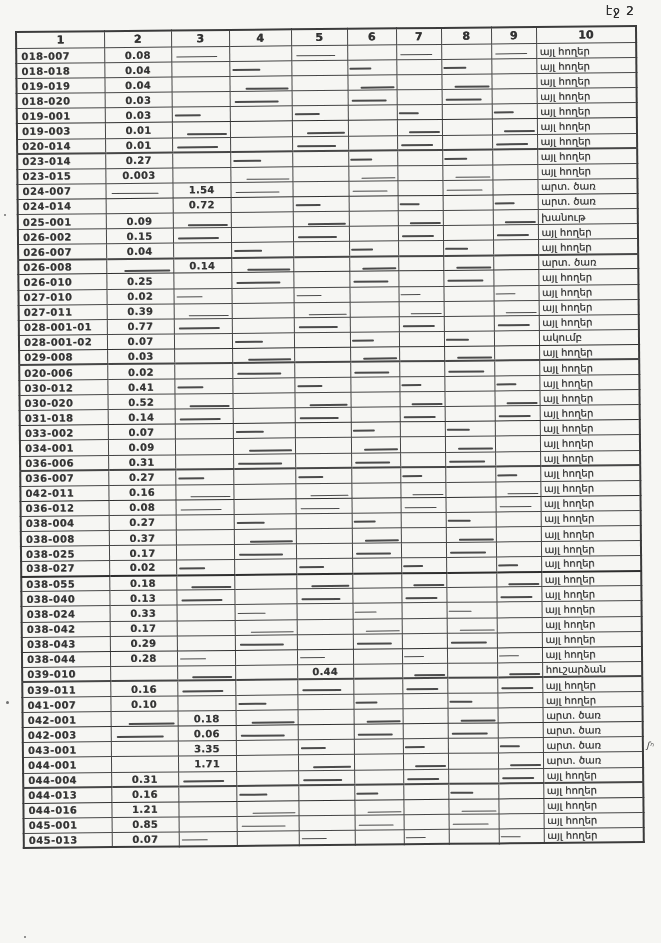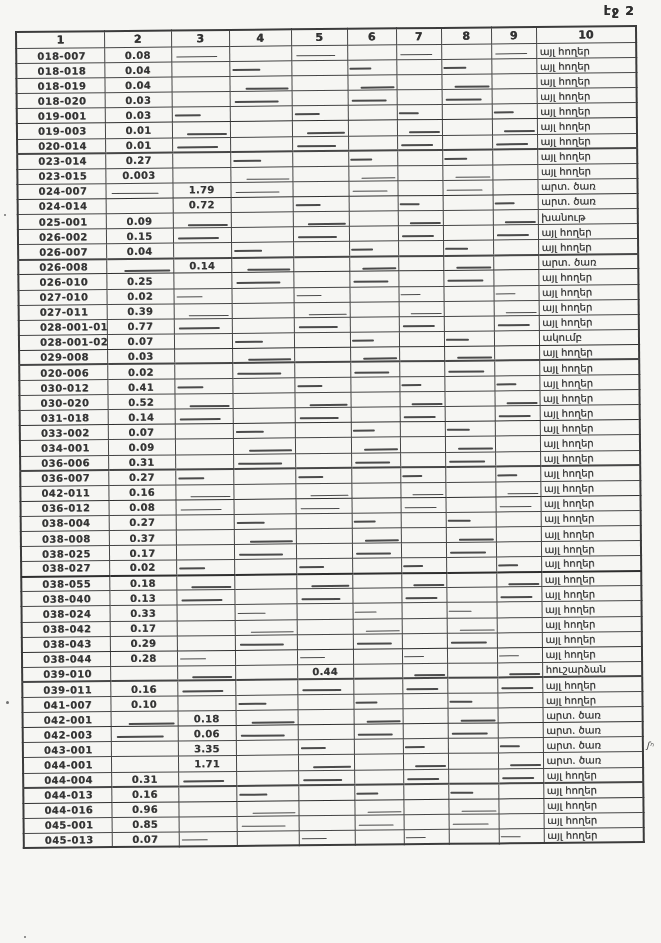--- a/index.html
+++ b/index.html
@@ -6,21 +6,21 @@
   html, body { margin: 0; padding: 0; }
   body {
     width: 661px; height: 943px;
     background: #f6f6f3;
     font-family: "DejaVu Sans", sans-serif;
     position: relative;
     overflow: hidden;
   }
   .page-label {
     position: absolute; top: 3px; right: 26px;
-    font-size: 12.5px; font-weight: bold;
+    font-size: 12.5px; font-weight: normal;
     color: #2f2f2f; letter-spacing: 1px;
     text-shadow: 0 0 0.5px #333;
   }
   table.doc-table {
     position: absolute; left: 15px; top: 31px;
     width: 620px;
     border-collapse: collapse; table-layout: fixed;
     transform: rotate(-0.55deg); transform-origin: 0 0;
     border: 2.2px solid #3b3b3b;
   }
@@ -29,21 +29,21 @@
     height: 16.5px; font-size: 11px; font-weight: bold;
     color: #333; padding: 0; text-align: center;
     text-shadow: 0.4px 0 0.5px #444;
   }
   td {
     height: 15.1px; font-size: 10px; color: #343434;
     padding: 0 2px; white-space: nowrap; overflow: hidden;
     text-shadow: 0.4px 0.2px 0.6px rgba(45,45,45,0.5);
     position: relative;
   }
-  td.c0 { text-align: left; padding-left: 20px; font-weight: bold; letter-spacing: 0.4px; }
+  td.c0 { text-align: left; padding-left: 4px; font-weight: bold; letter-spacing: 0.4px; }
   td.c1, td.c2, td.c3, td.c4, td.c5, td.c6, td.c7, td.c8 {
     text-align: center; font-weight: bold; letter-spacing: 0.3px;
   }
   td.c9 { text-align: left; padding-left: 3px; font-weight: normal; }
   td.c4, td.c5, td.c6, td.c7 { border-left-color: #585858; }
   tbody tr:nth-child(5n) td { border-bottom-color: #2e2e2e; }
   tbody tr:nth-child(7n) td { border-bottom-width: 2.1px; }
   tbody tr:nth-child(9n) td { border-top-color: #575757; }
   
   .noise::after {
@@ -119,21 +119,21 @@
           <td class="c2"></td>
           <td class="c3 noise n2"></td>
           <td class="c4"></td>
           <td class="c5 noise n2"></td>
           <td class="c6"></td>
           <td class="c7 noise n2"></td>
           <td class="c8"></td>
           <td class="c9">այլ հողեր</td>
         </tr>
         <tr>
-          <td class="c0">018-019</td>
+          <td class="c0">019-019</td>
           <td class="c1">0.04</td>
           <td class="c2"></td>
           <td class="c3 noise n1"></td>
           <td class="c4"></td>
           <td class="c5 noise n1"></td>
           <td class="c6"></td>
           <td class="c7 noise n1"></td>
           <td class="c8"></td>
           <td class="c9">այլ հողեր</td>
         </tr>
@@ -205,21 +205,21 @@
           <td class="c4"></td>
           <td class="c5 noise n1"></td>
           <td class="c6"></td>
           <td class="c7 noise n1"></td>
           <td class="c8"></td>
           <td class="c9">այլ հողեր</td>
         </tr>
         <tr>
           <td class="c0">024-007</td>
           <td class="c1 noise n0"></td>
-          <td class="c2">1.79</td>
+          <td class="c2">1.54</td>
           <td class="c3 noise n0"></td>
           <td class="c4"></td>
           <td class="c5 noise n0"></td>
           <td class="c6"></td>
           <td class="c7 noise n0"></td>
           <td class="c8"></td>
           <td class="c9">արտ. ծառ</td>
         </tr>
         <tr>
           <td class="c0">024-014</td>
@@ -696,21 +696,21 @@
           <td class="c3 noise n2"></td>
           <td class="c4"></td>
           <td class="c5 noise n2"></td>
           <td class="c6"></td>
           <td class="c7 noise n2"></td>
           <td class="c8"></td>
           <td class="c9">այլ հողեր</td>
         </tr>
         <tr>
           <td class="c0">044-016</td>
-          <td class="c1">0.96</td>
+          <td class="c1">1.21</td>
           <td class="c2"></td>
           <td class="c3 noise n1"></td>
           <td class="c4"></td>
           <td class="c5 noise n1"></td>
           <td class="c6"></td>
           <td class="c7 noise n1"></td>
           <td class="c8"></td>
           <td class="c9">այլ հողեր</td>
         </tr>
         <tr>

